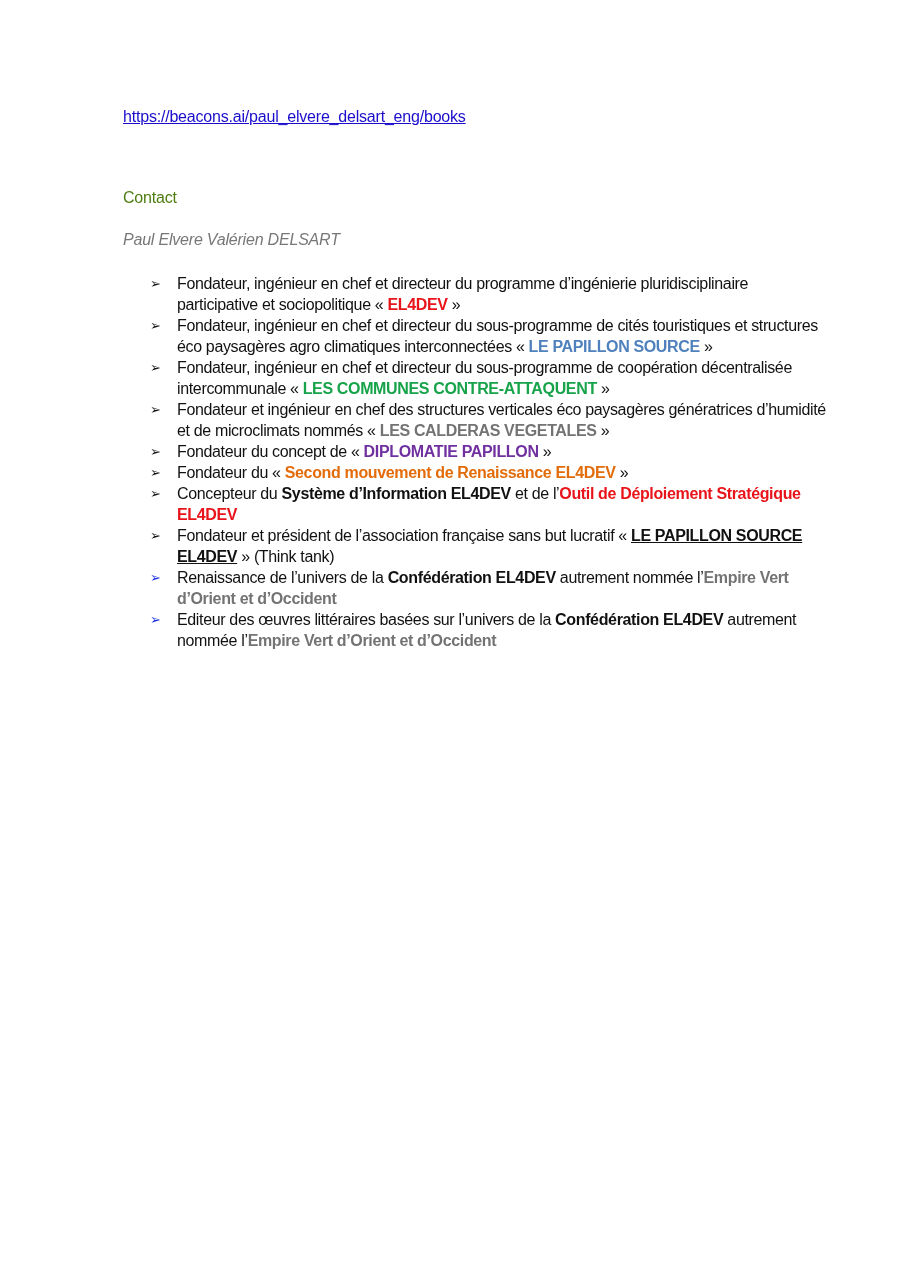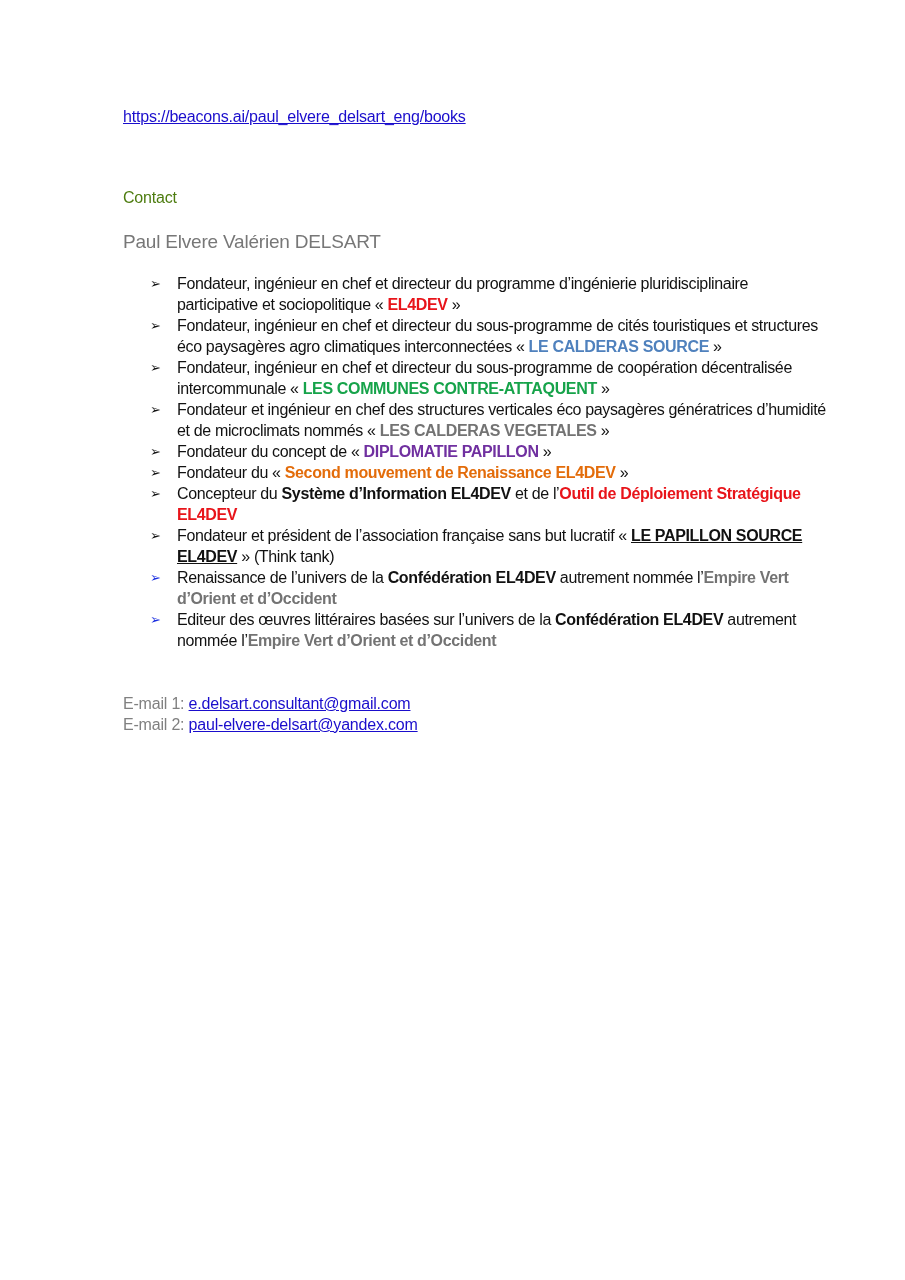--- a/index.html
+++ b/index.html
@@ -1,21 +1,21 @@
 <!DOCTYPE html>
 <html><head>
 <meta charset="utf-8">
 <style>
   html, body { margin:0; padding:0; background:#fff; }
   body { width:905px; height:1280px; position:relative; font-family:"Liberation Sans", sans-serif; }
   .page { position:absolute; left:15px; top:0; width:905px; height:1280px;border-radius:12px; }
   a { color:#1a0dcc; text-decoration:underline; }
   .url { position:absolute; left:108px; top:108px; font-size:16px; letter-spacing:-0.2px; }
   .contact { position:absolute; left:108px; top:189px; font-size:16px; color:#4d7c0f; letter-spacing:-0.2px; }
-  .name { position:absolute; left:108px; top:231px; font-size:19px; color:#777; letter-spacing:-0.2px; }
+  .name { position:absolute; left:108px; top:231px; font-size:16px; color:#777; letter-spacing:-0.2px;font-style:italic; }
   ul.items { position:absolute; left:135px; top:273px; width:680px; margin:0; padding:0; list-style:none; }
   ul.items li { position:relative; padding-left:27px; font-size:16px; line-height:21px; color:#111; letter-spacing:-0.35px; }
   .bullet { position:absolute; left:0; top:0; font-size:13px; line-height:21px; }
   .red { color:#e8141a; font-weight:bold; }
   .steel { color:#4f81bd; font-weight:bold; }
   .green { color:#16a34a; font-weight:bold; }
   .green2 { color:#737373; font-weight:bold; }
   .purple { color:#7030a0; font-weight:bold; }
   .orange { color:#e36c0a; font-weight:bold; }
   .ul { text-decoration:underline; font-weight:bold; }
@@ -24,32 +24,24 @@
 </head>
 <body>
 
 <div class="page">
   <a class="url">https://beacons.ai/paul_elvere_delsart_eng/books</a>
   <div class="contact">Contact</div>
   <div class="name">Paul Elvere Valérien DELSART</div>
 
   <ul class="items" id="roles-list">
       <li><span class="bullet" style="color: rgb(17, 17, 17);">➢</span><span>Fondateur, ingénieur en chef et directeur du programme d’ingénierie pluridisciplinaire participative et sociopolitique « </span><span class="red">EL4DEV</span><span> »</span></li>
-      <li><span class="bullet" style="color: rgb(17, 17, 17);">➢</span><span>Fondateur, ingénieur en chef et directeur du sous-programme de cités touristiques et structures éco paysagères agro climatiques interconnectées « </span><span class="steel">LE CALDERAS SOURCE</span><span> »</span></li>
+      <li><span class="bullet" style="color: rgb(17, 17, 17);">➢</span><span>Fondateur, ingénieur en chef et directeur du sous-programme de cités touristiques et structures éco paysagères agro climatiques interconnectées « </span><span class="steel">LE PAPILLON SOURCE</span><span> »</span></li>
       <li><span class="bullet" style="color: rgb(17, 17, 17);">➢</span><span>Fondateur, ingénieur en chef et directeur du sous-programme de coopération décentralisée intercommunale « </span><span class="green">LES COMMUNES CONTRE-ATTAQUENT</span><span> »</span></li>
       <li><span class="bullet" style="color: rgb(17, 17, 17);">➢</span><span>Fondateur et ingénieur en chef des structures verticales éco paysagères génératrices d’humidité et de microclimats nommés « </span><span class="green2">LES CALDERAS VEGETALES</span><span> »</span></li>
       <li><span class="bullet" style="color: rgb(17, 17, 17);">➢</span><span>Fondateur du concept de « </span><span class="purple">DIPLOMATIE PAPILLON</span><span> »</span></li>
       <li><span class="bullet" style="color: rgb(17, 17, 17);">➢</span><span>Fondateur du « </span><span class="orange">Second mouvement de Renaissance EL4DEV</span><span> »</span></li>
       <li><span class="bullet" style="color: rgb(17, 17, 17);">➢</span><span>Concepteur du </span><span class="" style="font-weight: bold;">Système d’Information EL4DEV</span><span> et de l’</span><span class="red">Outil de Déploiement Stratégique EL4DEV</span></li>
       <li><span class="bullet" style="color: rgb(17, 17, 17);">➢</span><span>Fondateur et président de l’association française sans but lucratif « </span><span class="ul">LE PAPILLON SOURCE EL4DEV</span><span> » (Think tank)</span></li>
       <li><span class="bullet" style="color: rgb(26, 46, 224);">➢</span><span>Renaissance de l’univers de la </span><span class="" style="font-weight: bold;">Confédération EL4DEV</span><span> autrement nommée l’</span><span class="green2">Empire Vert d’Orient et d’Occident</span></li>
       <li><span class="bullet" style="color: rgb(26, 46, 224);">➢</span><span>Editeur des œuvres littéraires basées sur l’univers de la </span><span class="" style="font-weight: bold;">Confédération EL4DEV</span><span> autrement nommée l’</span><span class="green2">Empire Vert d’Orient et d’Occident</span></li>
     </ul>
 
-  <div class="emails">
-    <div>
-      <span>E-mail 1: </span><a>e.delsart.consultant@gmail.com</a>
-    </div>
-    <div>
-      <span>E-mail 2: </span><a>paul-elvere-delsart@yandex.com</a>
-    </div>
-  </div>
 </div>
 
 </body></html>

